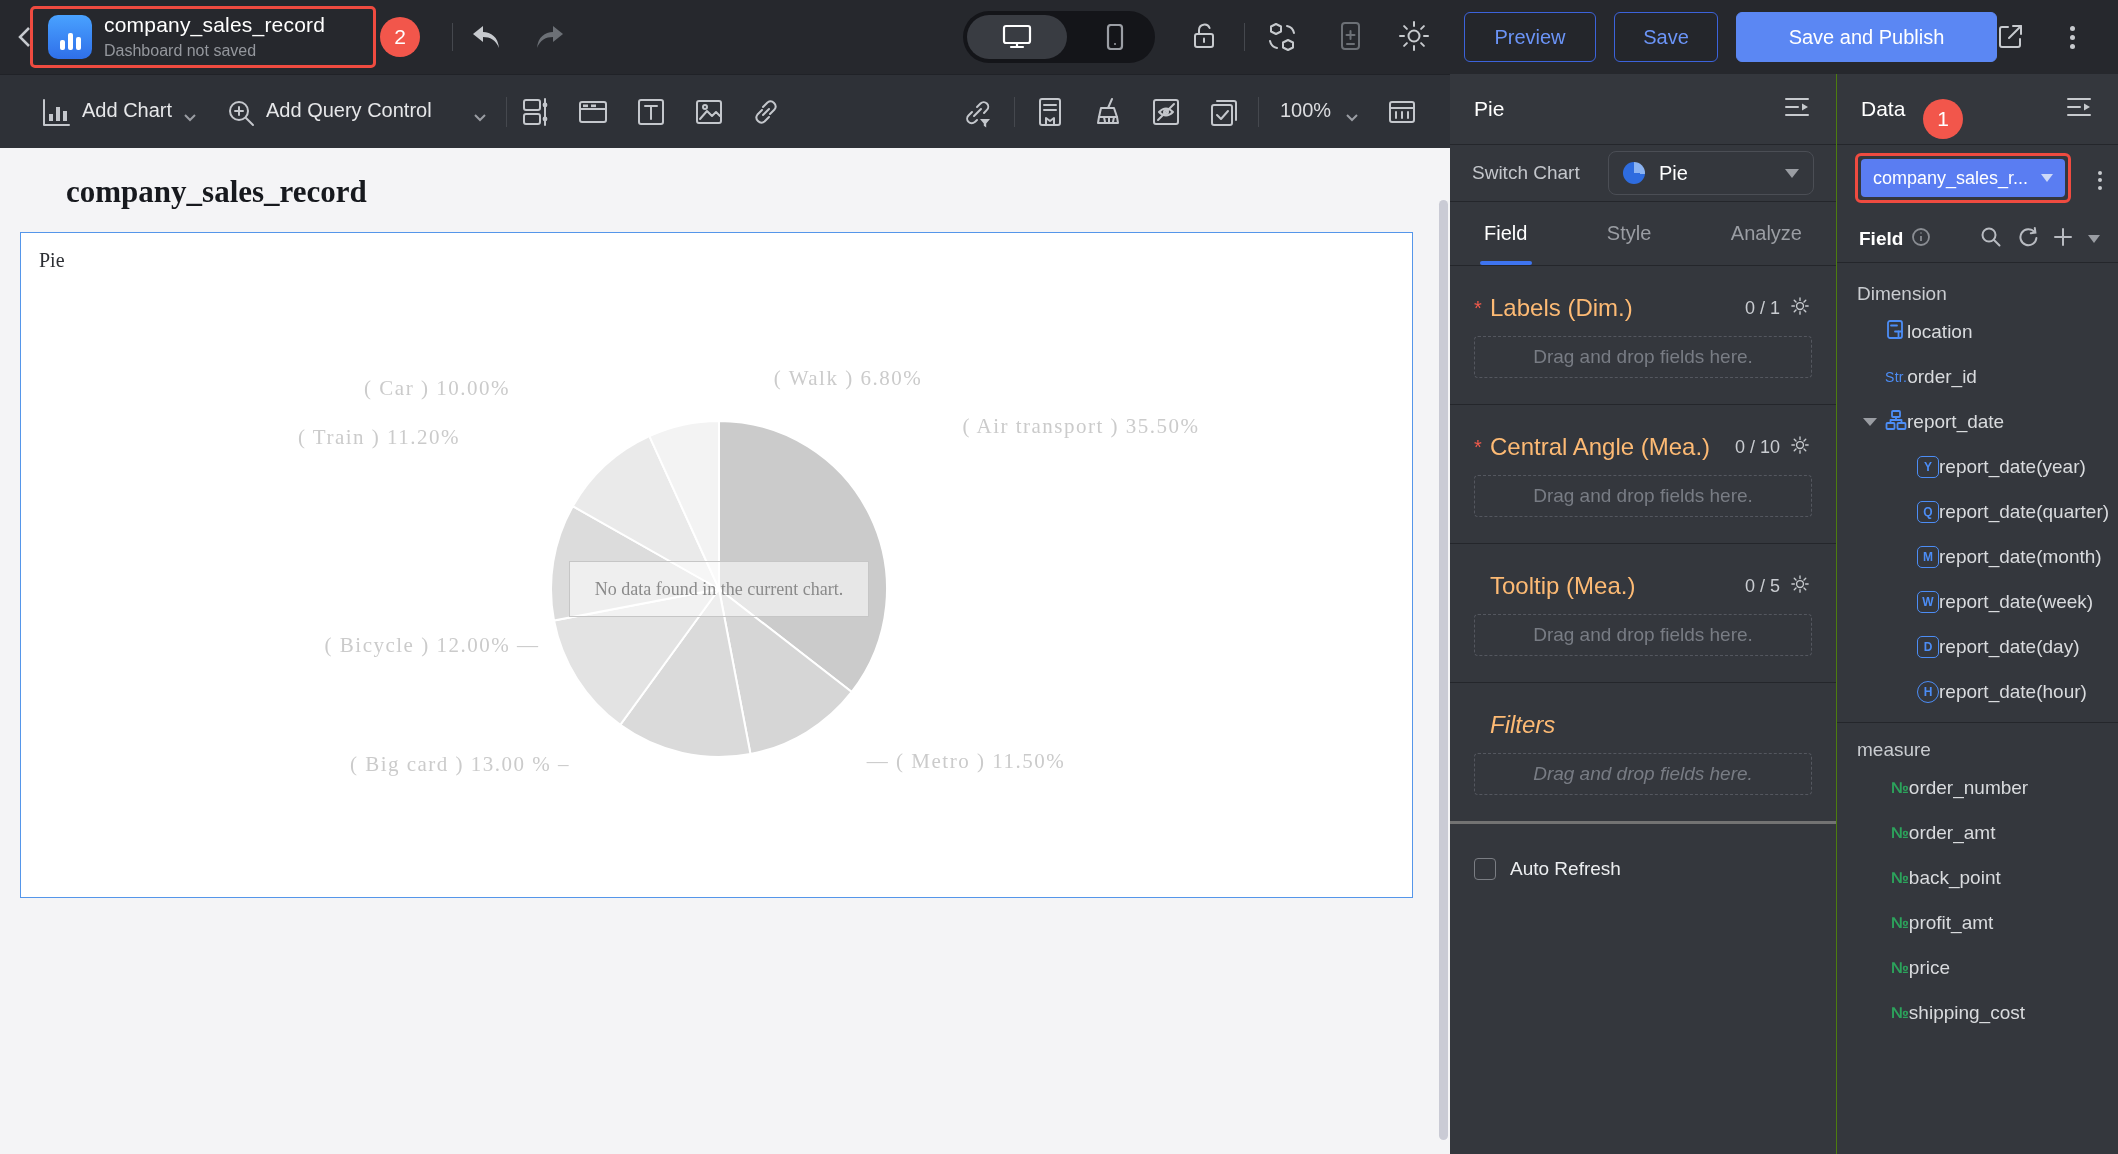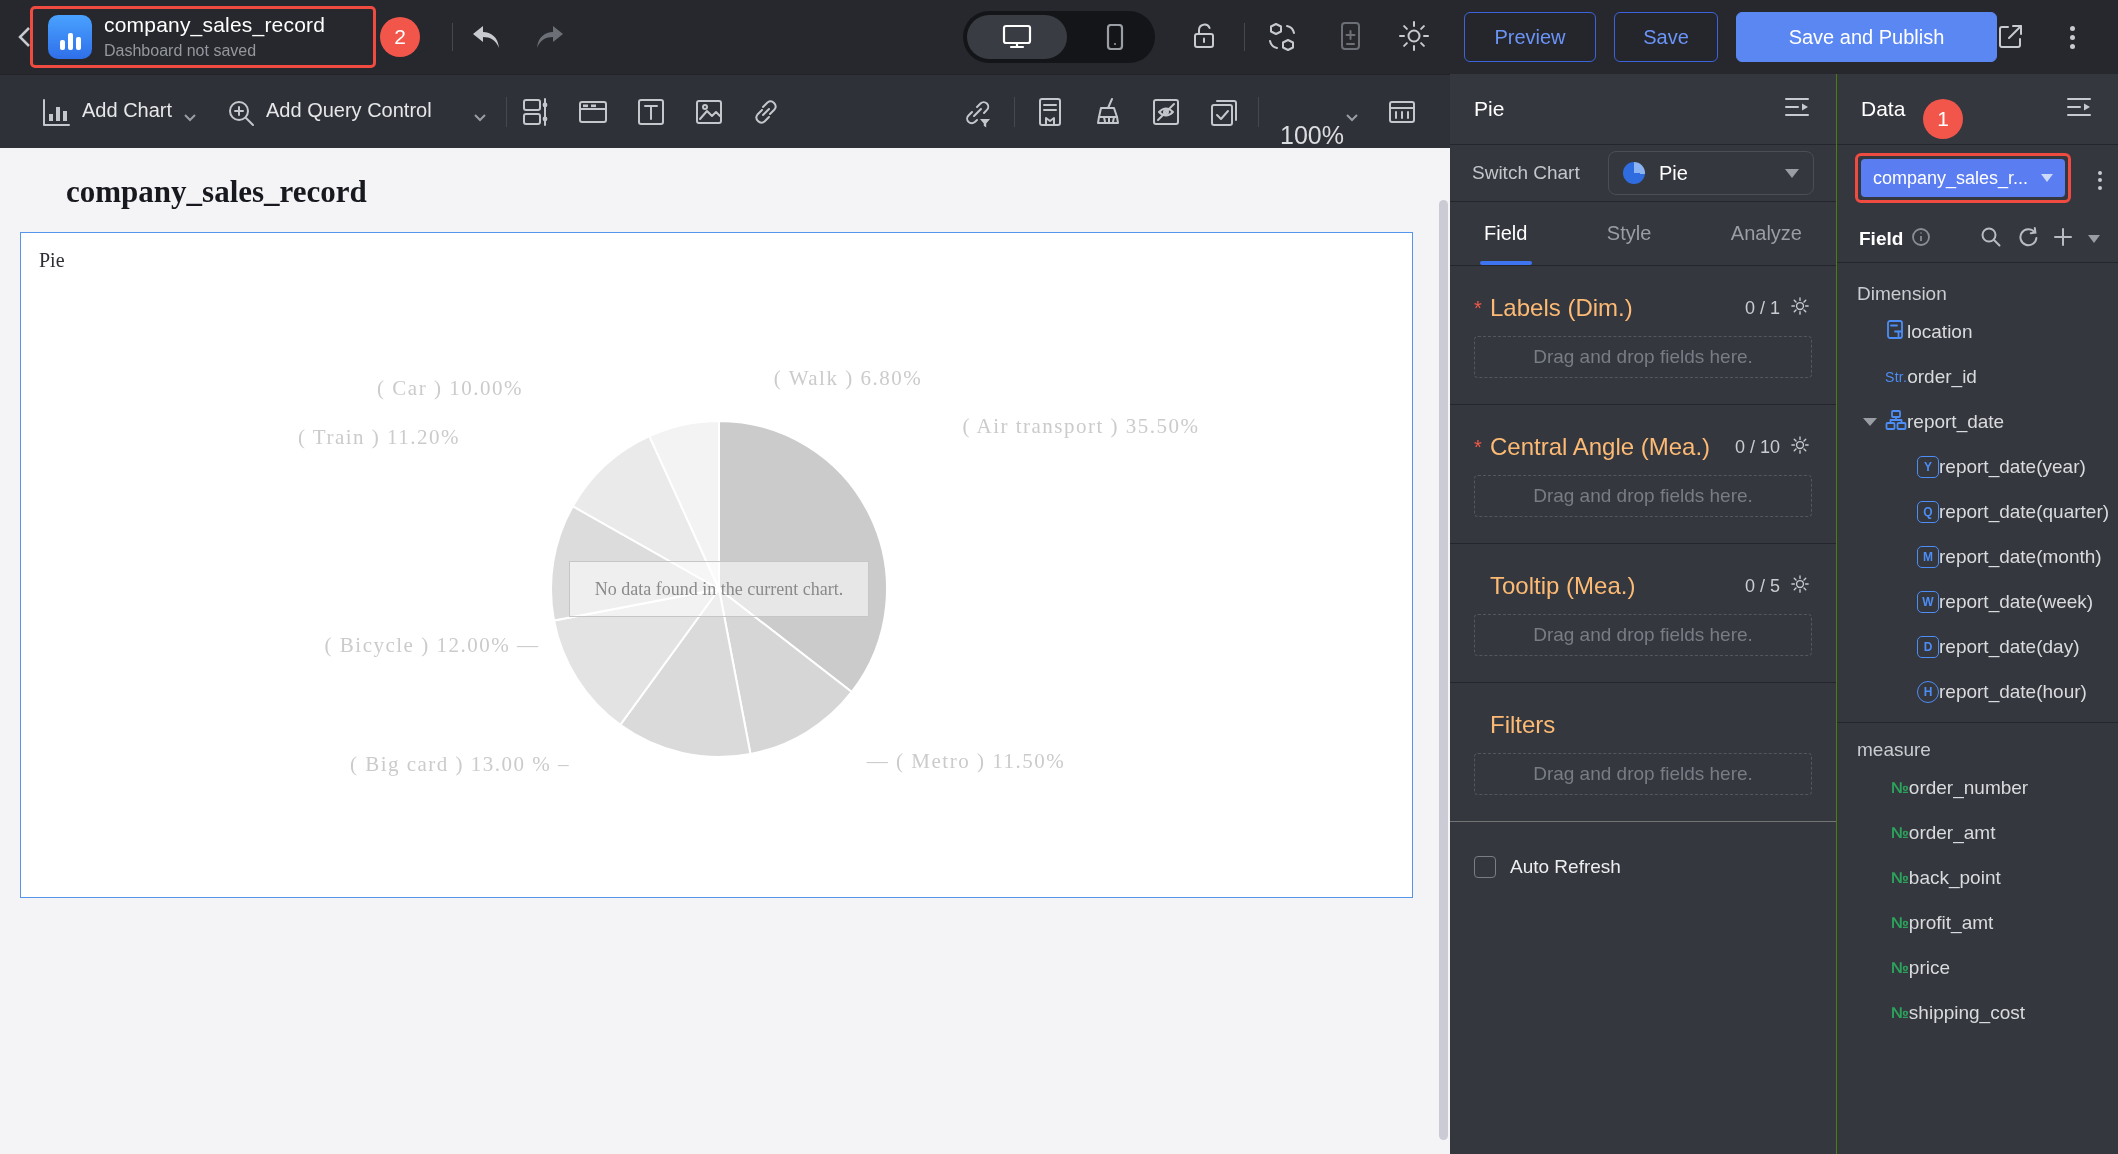--- a/index.html
+++ b/index.html
@@ -39,21 +39,21 @@
   .btn.primary { background:#5b87f3; border-color:#5b87f3; color:#ffffff; }
   .kebab span { display:block; width:5px; height:5px; border-radius:50%; background:#c7cace; margin:4px 0; }
 
   
   .left-col { position:absolute; left:0; top:74px; width:1450px; height:1080px; }
   .toolbar { position:relative; width:1450px; height:74px; background:#2e3137; border-top:1px solid #202227; }
   .tool-label { position:absolute; top:24px; font-size:20px; color:#e6e7e9; cursor:pointer; }
   .caret-sm { position:absolute; width:12px; height:8px; }
   .caret-sm svg { stroke:#9a9da3; fill:none; stroke-width:2; }
   .toolbar .icon-btn svg { stroke:#c4c7cc; }
-  .zoom-label { position:absolute; left:1280px; top:24px; font-size:25px; color:#dcdde0; cursor:pointer;margin-top:22px; }
+  .zoom-label { position:absolute; left:1280px; top:24px; font-size:20px; color:#dcdde0; cursor:pointer; }
 
   .canvas { position:relative; width:1450px; height:1006px; background:#f4f4f6; overflow:hidden; }
   .page-title { position:absolute; left:66px; top:26px; font-family:"Liberation Serif","DejaVu Serif",serif;
                 font-size:31px; font-weight:600; color:#17191e; }
   .widget { position:absolute; left:20px; top:84px; width:1393px; height:666px; background:#ffffff;
             border:1.5px solid #5596ea; }
   .widget-title { position:absolute; left:18px; top:16px; font-family:"Liberation Serif","DejaVu Serif",serif;
                   font-size:20px; color:#2c2e33; }
   .plabel { position:absolute; transform:translate(-50%,-50%); white-space:nowrap;
             font-family:"Liberation Serif","DejaVu Serif",serif; font-size:21px; color:#cbcbcb;
@@ -381,21 +381,21 @@
           <path d="M 172 172 L 73.25 307.91 A 168 168 0 0 1 6.98 203.48 Z" fill="#e3e3e3" stroke="#ffffff" stroke-width="2"></path>
           <path d="M 172 172 L 6.98 203.48 A 168 168 0 0 1 25.81 89.22 Z" fill="#dcdcdc" stroke="#ffffff" stroke-width="2"></path>
           <path d="M 172 172 L 25.81 89.22 A 168 168 0 0 1 102.38 19.10 Z" fill="#eaeaea" stroke="#ffffff" stroke-width="2"></path>
           <path d="M 172 172 L 102.38 19.10 A 168 168 0 0 1 172.00 4.00 Z" fill="#f3f3f3" stroke="#ffffff" stroke-width="2"></path>
         </svg>
       <span class="plabel" style="left:1060px;top:193px;">( Air transport )  35.50%</span>
       <span class="plabel" style="left:945px;top:528px;">— ( Metro )  11.50%</span>
       <span class="plabel" style="left:439px;top:531px;">( Big card )  13.00 % –</span>
       <span class="plabel" style="left:411px;top:412px;">( Bicycle )  12.00% —</span>
       <span class="plabel" style="left:358px;top:204px;">( Train )  11.20%</span>
-      <span class="plabel" style="left:429px;top:155px;">( Car )  10.00%</span>
+      <span class="plabel" style="left:416px;top:155px;">( Car )  10.00%</span>
       <span class="plabel" style="left:827px;top:145px;">( Walk )  6.80%</span>
       <div class="no-data">No data found in the current chart.</div>
     </div>
     <div class="canvas-scrollbar"></div>
   </div>
 </div>
 
 <aside class="panel chart-panel">
   <div class="p-header">
     <span class="p-title">Pie</span>
@@ -475,21 +475,21 @@
             <line x1="25" y1="16" x2="29" y2="16"></line>
             <line x1="6.8" y1="6.8" x2="9.6" y2="9.6"></line>
             <line x1="22.4" y1="22.4" x2="25.2" y2="25.2"></line>
             <line x1="6.8" y1="25.2" x2="9.6" y2="22.4"></line>
             <line x1="22.4" y1="9.6" x2="25.2" y2="6.8"></line>
           </svg></span>
     </div>
     <div class="dropzone">Drag and drop fields here.</div>
   </div>
 
-  <div class="cp-section" style="border-bottom:1px solid #737373;">
+  <div class="cp-section" style="border-bottom:3px solid #737373;font-style:italic;">
     <div class="sec-head">
       <span class="star"></span>
       <span class="sec-label">Filters</span>
     </div>
     <div class="dropzone">Drag and drop fields here.</div>
   </div>
 
   <div class="auto-refresh">
     <span class="checkbox"></span>
     <span class="lbl">Auto Refresh</span>

